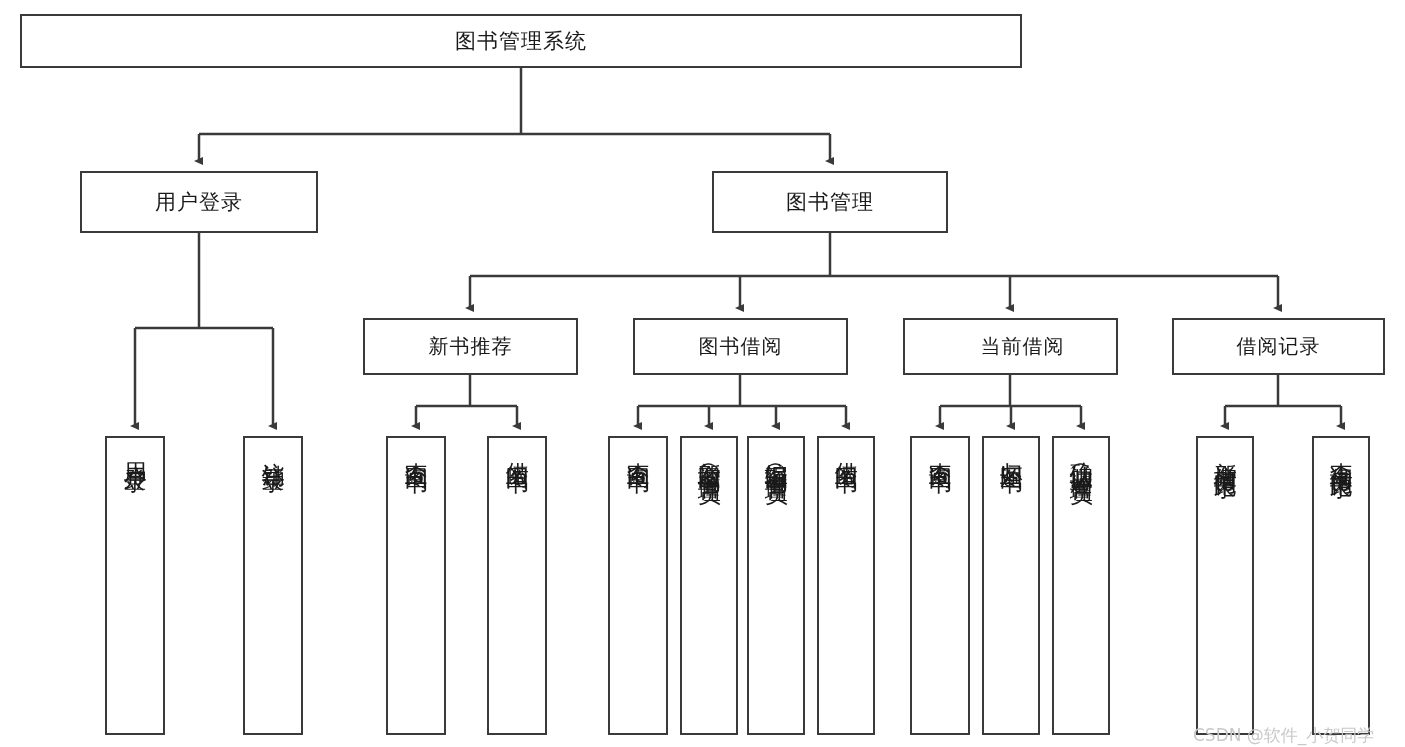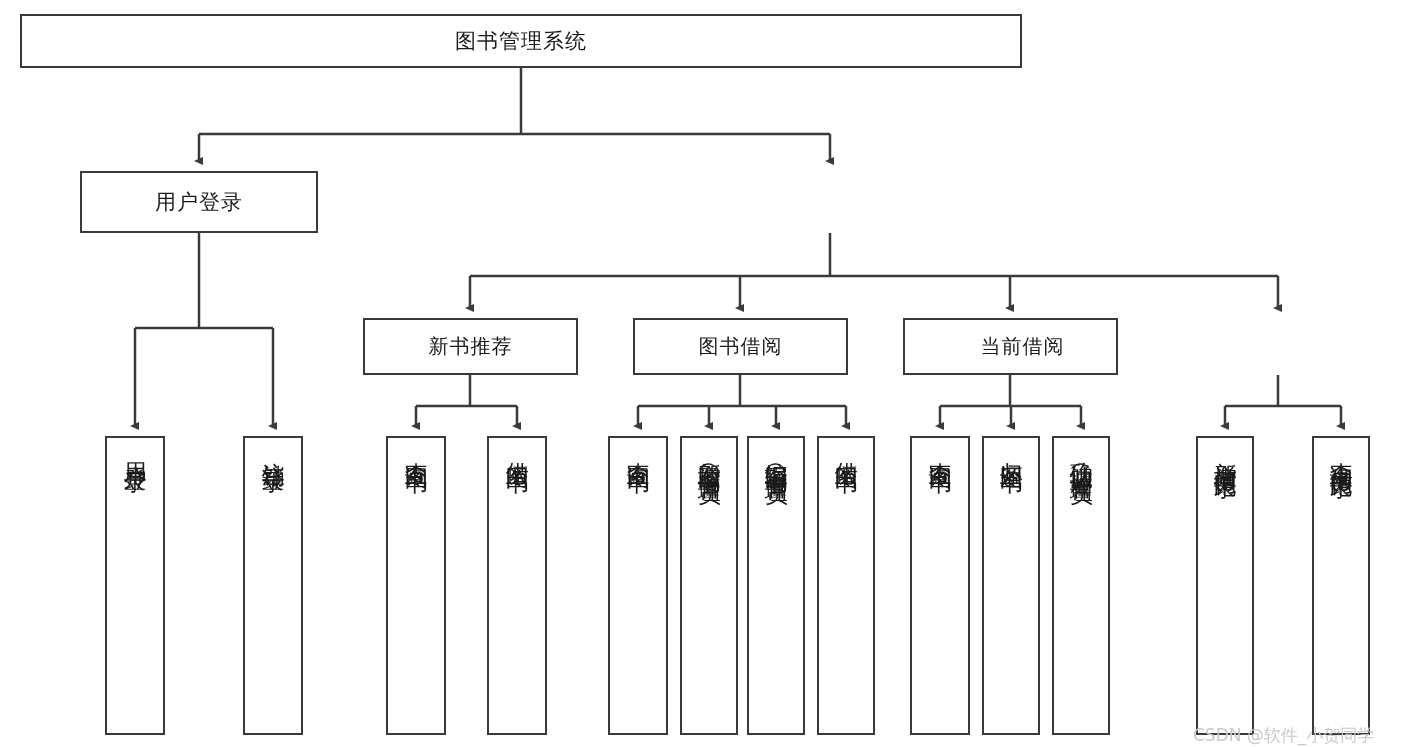--- a/index.html
+++ b/index.html
@@ -126,30 +126,36 @@
     </g>
   </svg>
 
   <div class="node h" style="left:20px; top:14px; width:1002px; height:54px;">
     <span class="label">图书管理系统</span>
   </div>
 
   <div class="node h l2" style="left:80px; top:171px; width:238px; height:62px;">
     <span class="label">用户登录</span>
   </div>
+  <div class="node h l2" style="left:712px; top:171px; width:236px; height:62px;">
+    <span class="label">图书管理</span>
+  </div>
 
   <div class="node h l3" style="left:633px; top:318px; width:215px; height:57px;">
     <span class="label">图书借阅</span>
   </div>
   <div class="node h l3" style="left:363px; top:318px; width:215px; height:57px;">
     <span class="label">新书推荐</span>
   </div>
   <div class="node h l3" style="left:903px; top:318px; width:215px; height:57px;padding-left:24px;">
     <span class="label">当前借阅</span>
   </div>
+  <div class="node h l3" style="left:1172px; top:318px; width:213px; height:57px;">
+    <span class="label">借阅记录</span>
+  </div>
 
   <div class="node v" style="left:105px; top:436px; width:60px; height:299px;">
     <span class="label">用户登录</span>
   </div>
   <div class="node v" style="left:243px; top:436px; width:60px; height:299px;">
     <span class="label">注销登录</span>
   </div>
 
   <div class="node v" style="left:386px; top:436px; width:60px; height:299px;">
     <span class="label">查询图书</span>

